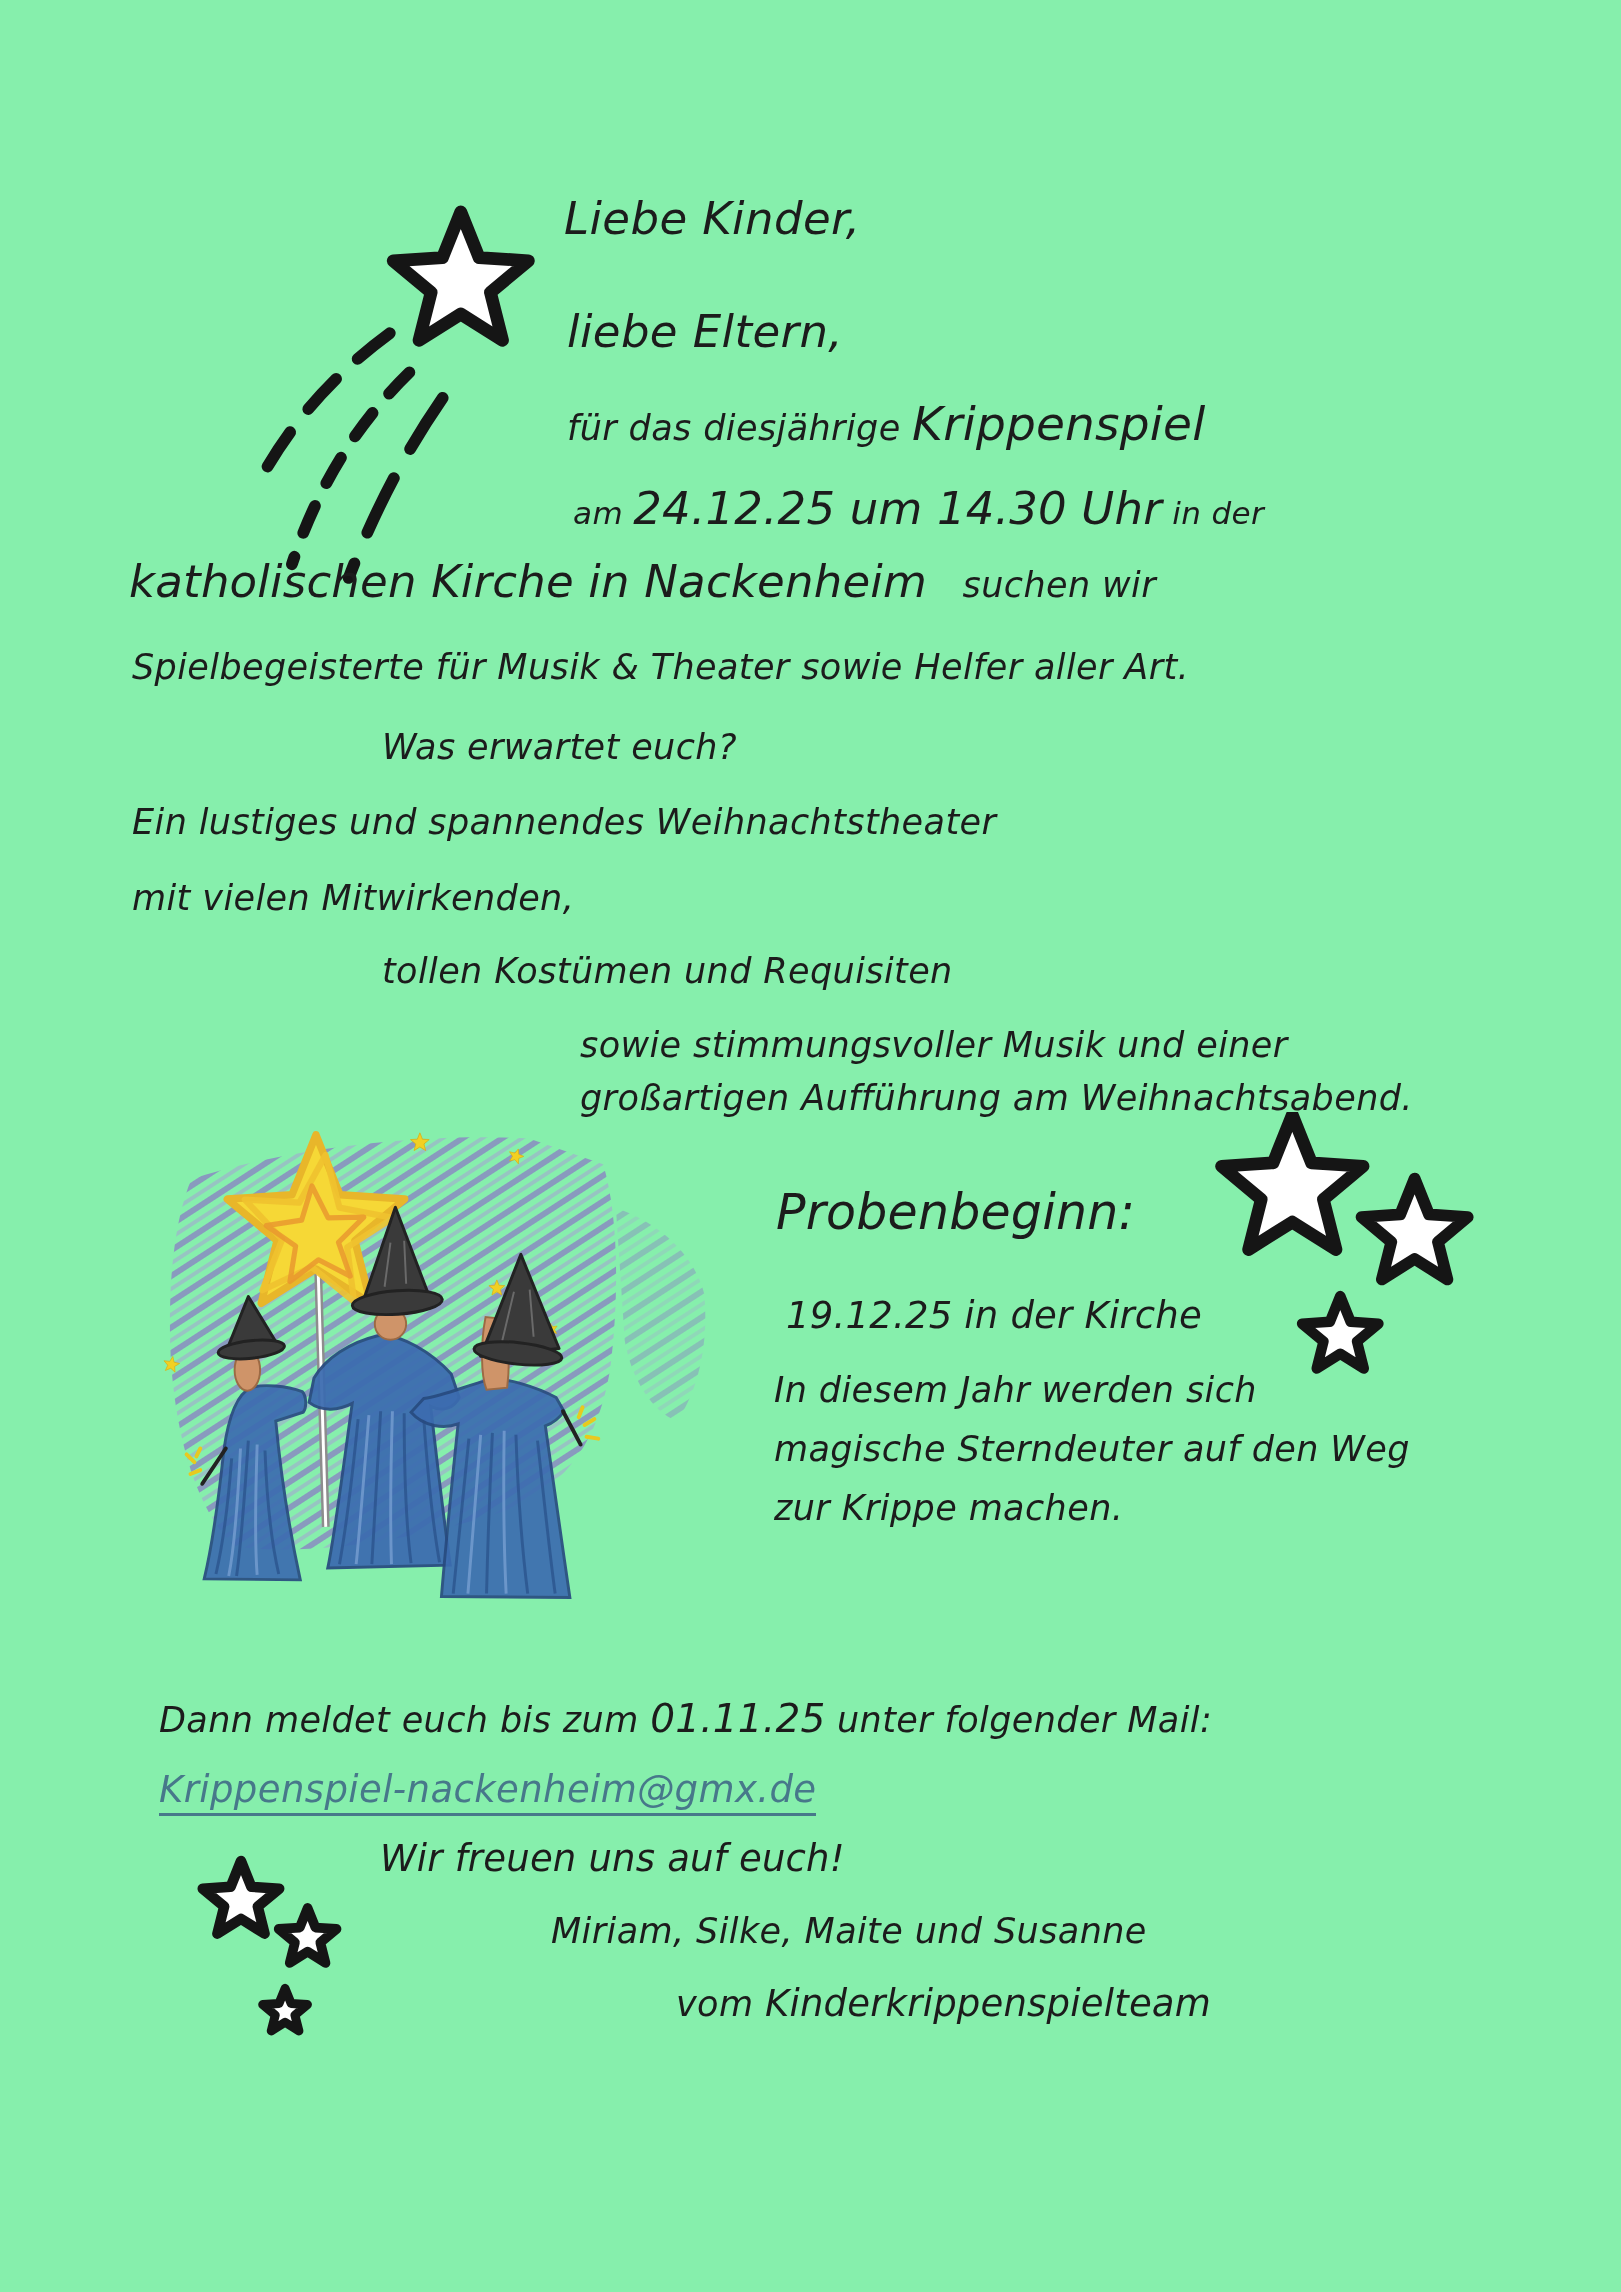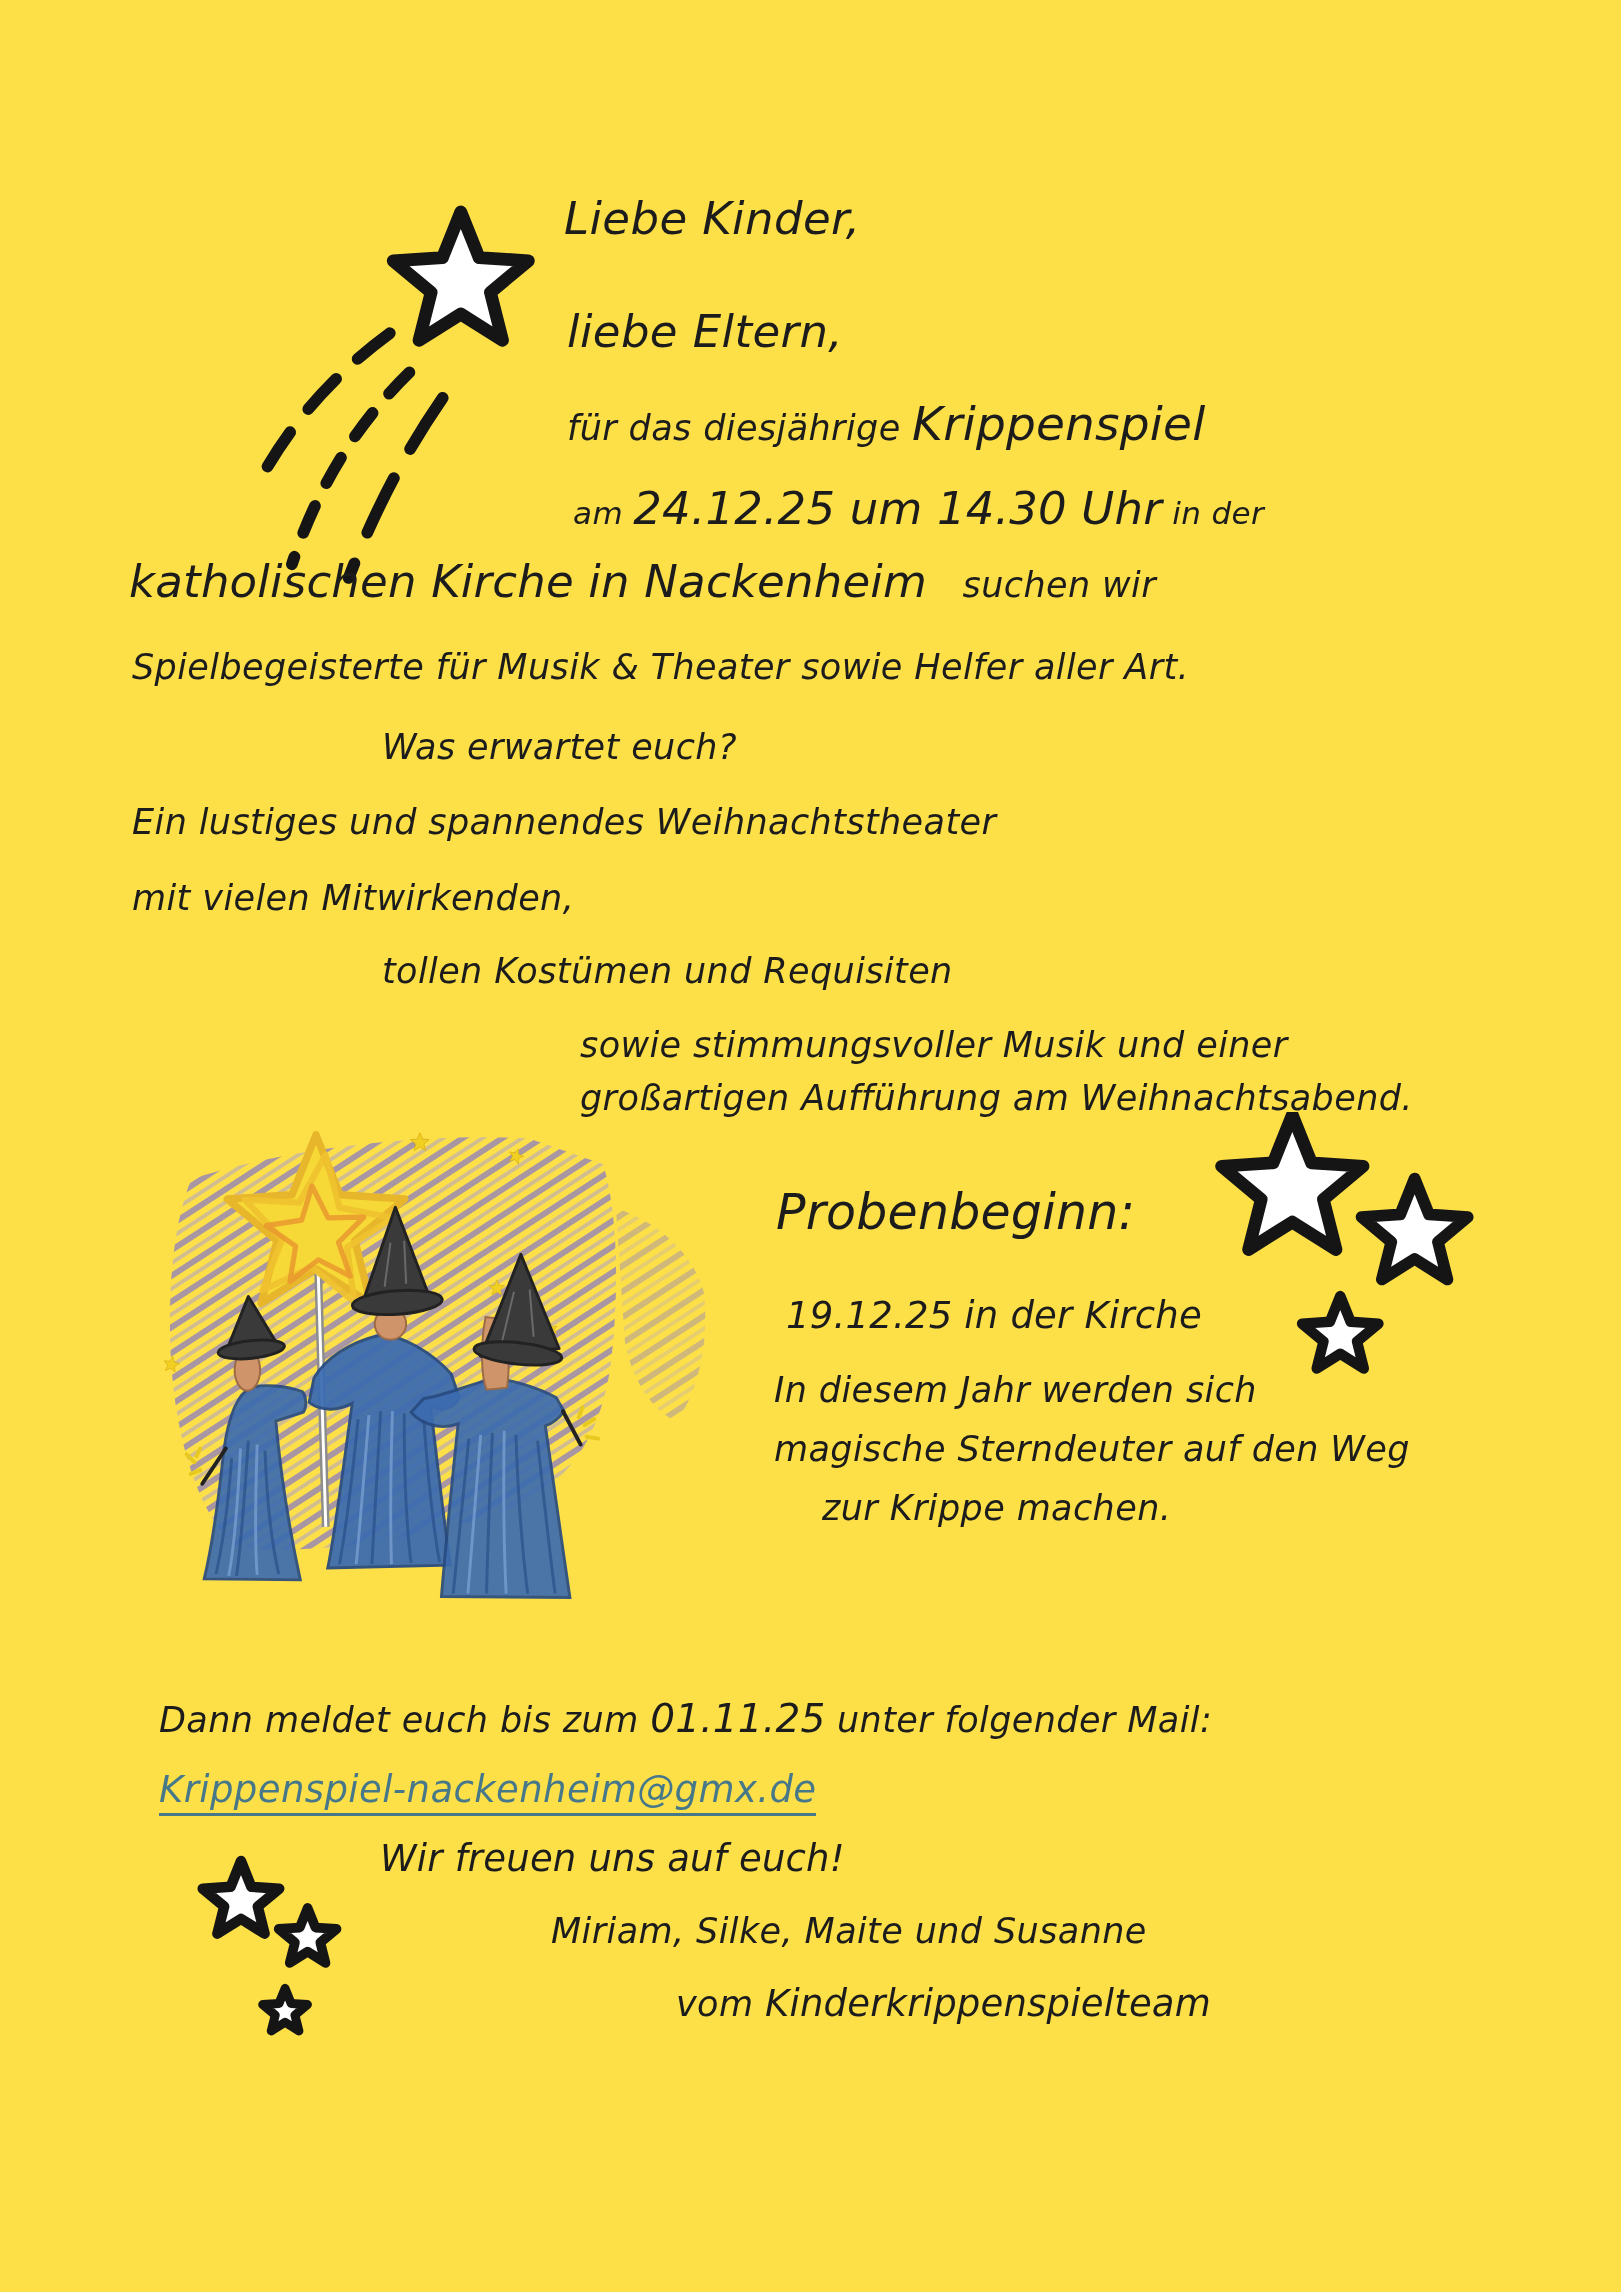--- a/index.html
+++ b/index.html
@@ -1,17 +1,17 @@
 <!DOCTYPE html>
 <html><head>
 <meta charset="utf-8">
 <style>
   html,body{margin:0;padding:0;background:#e8e8e8;}
   .page{
-    position:relative;width:1621px;height:2293px;background:#fde047;
+    position:relative;width:1621px;height:2293px;background:#86efac;
     overflow:hidden;color:#1c1c1c;
     font-family:"DejaVu Sans", sans-serif;
   }
   .row{position:absolute;display:flex;align-items:baseline;white-space:pre;}
   .scr{font-style:italic;letter-spacing:0.4px;}
   .mk{font-style:italic;font-weight:400;letter-spacing:0.2px;}
   .s32{font-size:31px;}
   .s36{font-size:35px;}
   .s38{font-size:37px;}
   .s46{font-size:45px;}
@@ -166,21 +166,21 @@
   </div>
   <div class="row" style="left:786px;top:1294px;">
     <span class="mk b38">19.12.25 in der Kirche</span>
   </div>
   <div class="row" style="left:774px;top:1370px;">
     <span class="scr s36">In diesem Jahr werden sich</span>
   </div>
   <div class="row" style="left:774px;top:1429px;">
     <span class="scr s36">magische Sterndeuter auf den Weg</span>
   </div>
-  <div class="row" style="left:774px;top:1488px;margin-left:48px;">
+  <div class="row" style="left:774px;top:1488px;">
     <span class="scr s36">zur Krippe machen.</span>
   </div>
 
   <svg style="left:1210px;top:1112px;" width="284" height="274" viewBox="0 0 290 280" fill="#ffffff" stroke="#151515" stroke-linejoin="round" stroke-linecap="round">
     <use href="#star5" transform="translate(8,3) scale(1.52)" stroke-width="8.5"></use>
     <use href="#star5" transform="translate(152,68) scale(1.14)" stroke-width="10.5"></use>
     <use href="#star5" transform="translate(92,188) scale(0.82)" stroke-width="13"></use>
   </svg>
 
   <div class="row" style="left:159px;top:1696px;">

